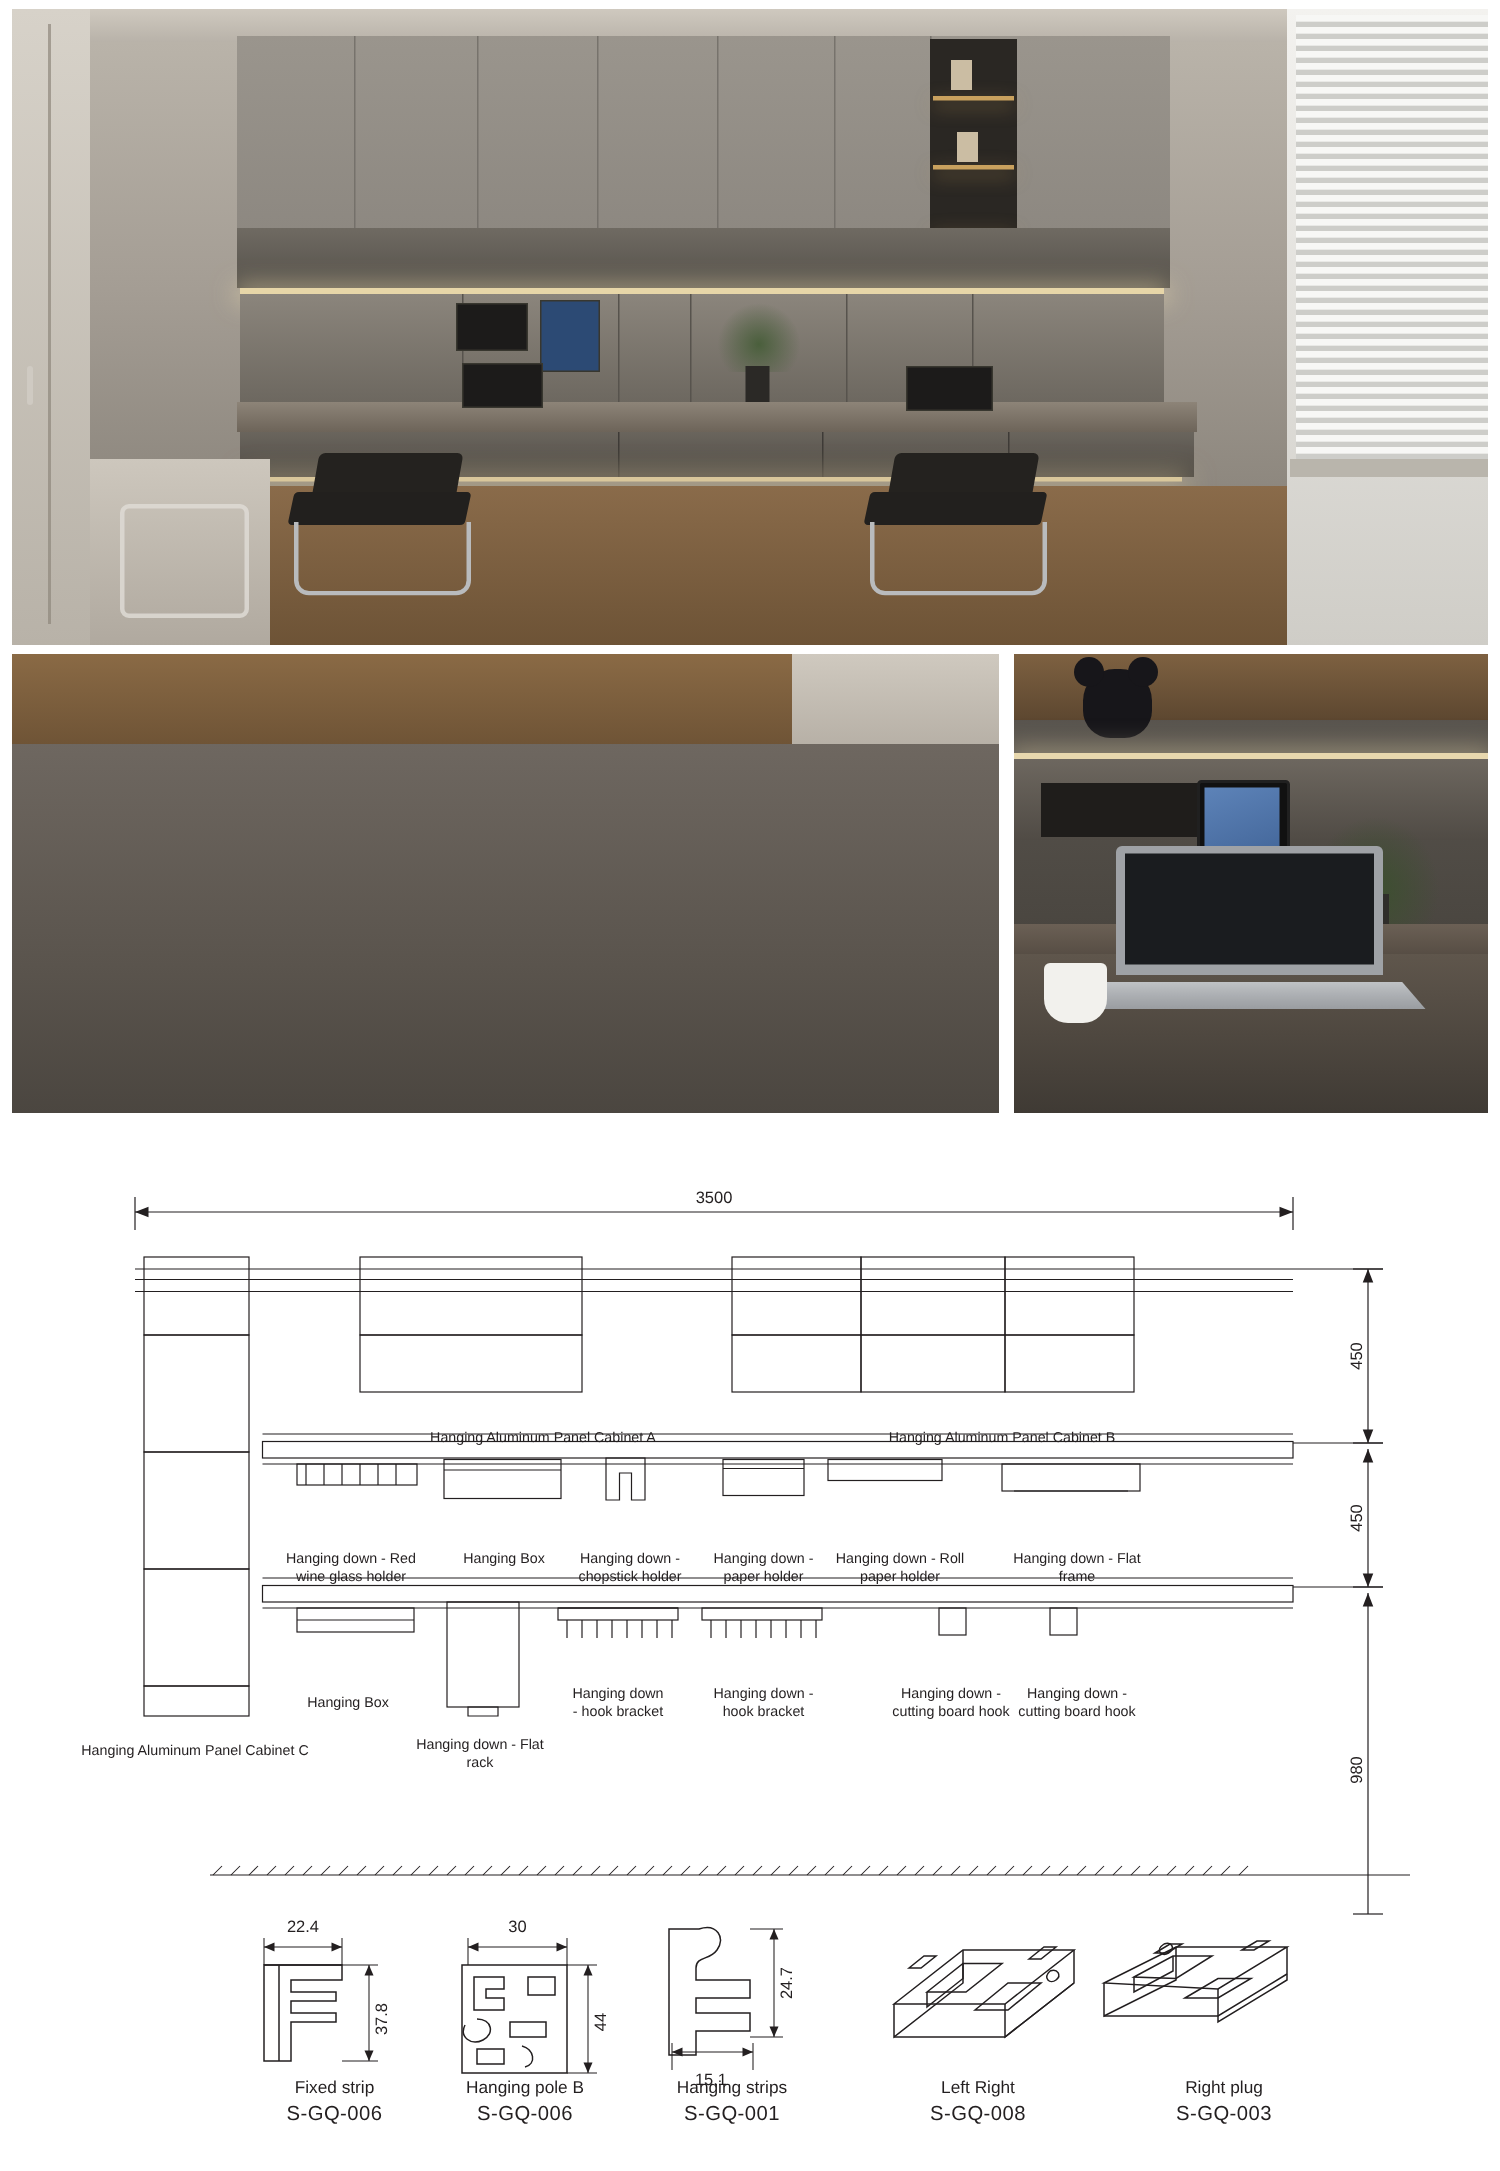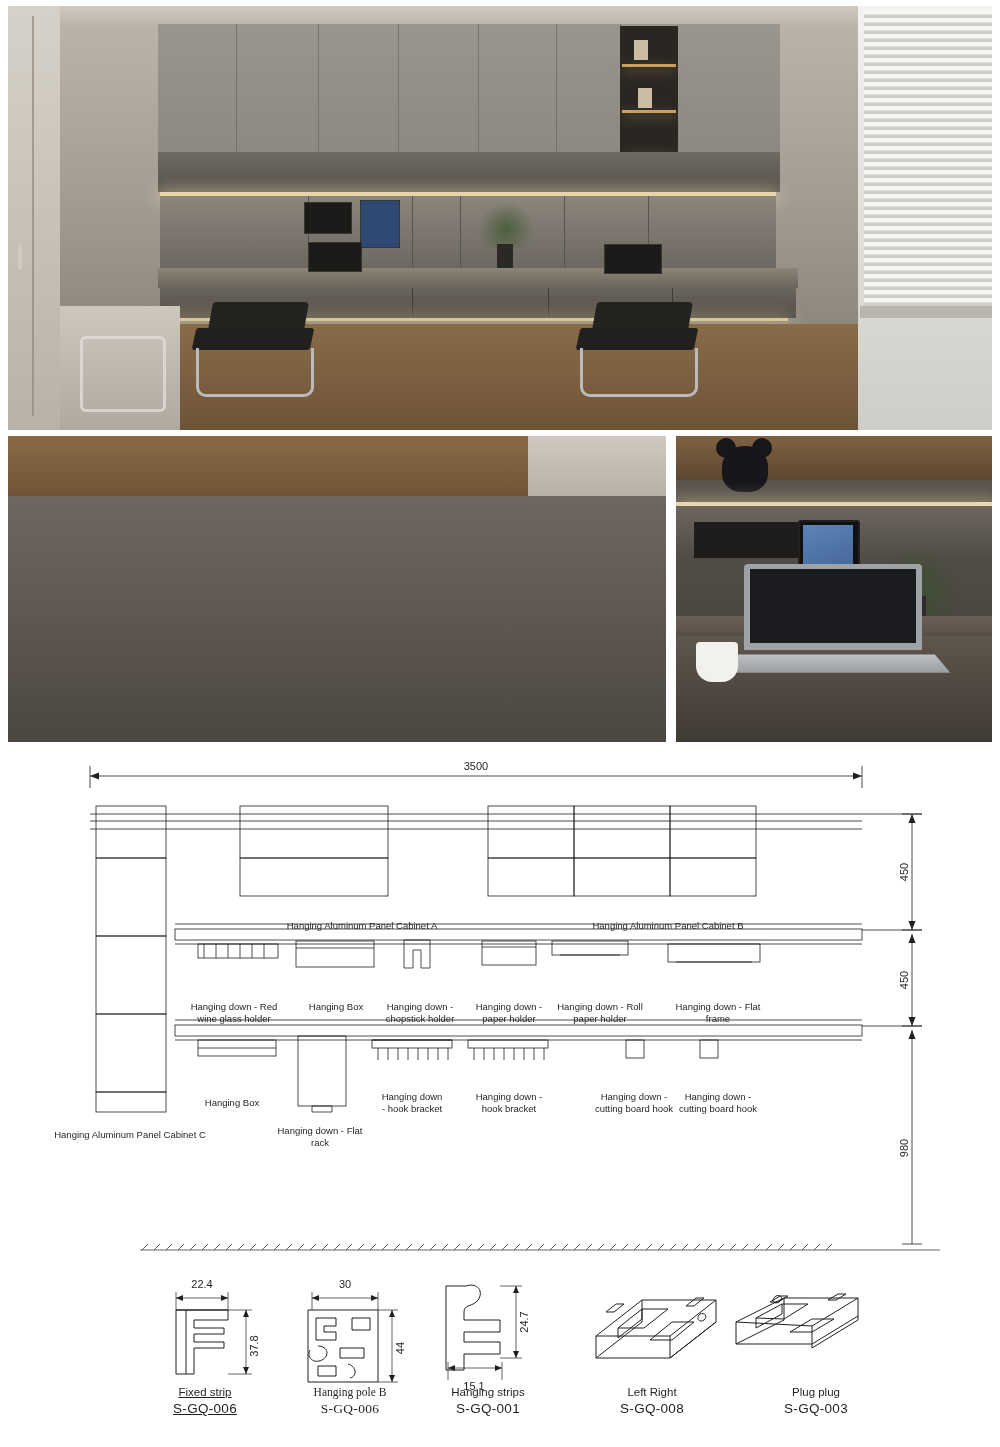--- a/index.html
+++ b/index.html
@@ -64,21 +64,21 @@
   .c-laptop{position:absolute;left:68px;top:128px;width:178px;height:86px;background:#9fa2a6;border-radius:4px 4px 0 0;}
   .c-lapscr{position:absolute;left:6px;top:5px;width:166px;height:74px;background:#1a1c1f;}
   .c-lapbase{position:absolute;left:52px;top:210px;width:214px;height:34px;background:linear-gradient(180deg,#c0c3c6,#9a9da1);transform:perspective(200px) rotateX(58deg);}
   .c-mug{position:absolute;left:20px;top:206px;width:42px;height:40px;background:#f2f1ed;border-radius:4px 4px 16px 16px;}
   .c-toy{position:absolute;left:46px;top:10px;width:46px;height:46px;background:#17161a;border-radius:46% 46% 40% 40%;}
   .c-toyear{position:absolute;width:20px;height:20px;background:#17161a;border-radius:50%;}
   .c-plantv{position:absolute;left:228px;top:160px;width:22px;height:46px;background:#2f2d2a;}
   .c-plant{position:absolute;left:198px;top:108px;width:86px;height:82px;background:radial-gradient(ellipse at 50% 60%,#3c4f2f 0%,rgba(60,79,47,0) 70%);}
 
   
-  .tech{position:absolute;left:0;top:748px;width:957px;height:500px;}
+  .tech{position:absolute;left:0;top:780px;width:957px;height:500px;}
   svg.draw{display:block;}
   text{font-family:"Liberation Sans",sans-serif;fill:#231f20;}
   .lbl{font-size:9.5px;}
   .dim{font-size:11px;}
 
   
   .profiles{position:absolute;left:0;top:1240px;width:1000px;height:207px;}
   .pcap{text-align:center;}
   .pcap .nm{font-size:11.5px;color:#231f20;}
   .pcap .code{font-size:13.5px;color:#231f20;margin-top:3px;letter-spacing:.3px;}
@@ -482,34 +482,34 @@
     <path d="M756 78 l26 -14 h26 l-24 15 z"></path>
     <path d="M790 92 l22 -13 h22 l-22 13 z"></path>
     <path d="M756 78 v10 l26 -14 v-10"></path>
     <path d="M770 62 l10 -6 h8 l-10 6 z"></path>
     <path d="M828 60 l10 -6 h8 l-10 6 z"></path>
     <path d="M776 56 c5 -2 8 3 3 6 c-5 3 -9 -2 -3 -6"></path>
   </g>
 </svg>
 
 <div style="position:absolute;left:0;top:146px;width:1000px;">
-  <div class="pcap" style="position:absolute;left:140px;width:130px;text-decoration:underline;">
+  <div class="pcap" style="position:absolute;left:158px;width:130px;">
     <div class="nm">Fixed strip</div>
     <div class="code">S-GQ-006</div>
   </div>
-  <div class="pcap" style="position:absolute;left:282px;width:136px;font-family:Liberation Serif, serif;">
+  <div class="pcap" style="position:absolute;left:282px;width:136px;">
     <div class="nm">Hanging pole B</div>
     <div class="code">S-GQ-006</div>
   </div>
   <div class="pcap" style="position:absolute;left:420px;width:136px;">
     <div class="nm">Hanging strips</div>
     <div class="code">S-GQ-001</div>
   </div>
   <div class="pcap" style="position:absolute;left:584px;width:136px;">
     <div class="nm">Left Right</div>
     <div class="code">S-GQ-008</div>
   </div>
   <div class="pcap" style="position:absolute;left:748px;width:136px;">
-    <div class="nm">Plug plug</div>
+    <div class="nm">Right plug</div>
     <div class="code">S-GQ-003</div>
   </div>
 </div>
 </div>
 
 </body></html>

